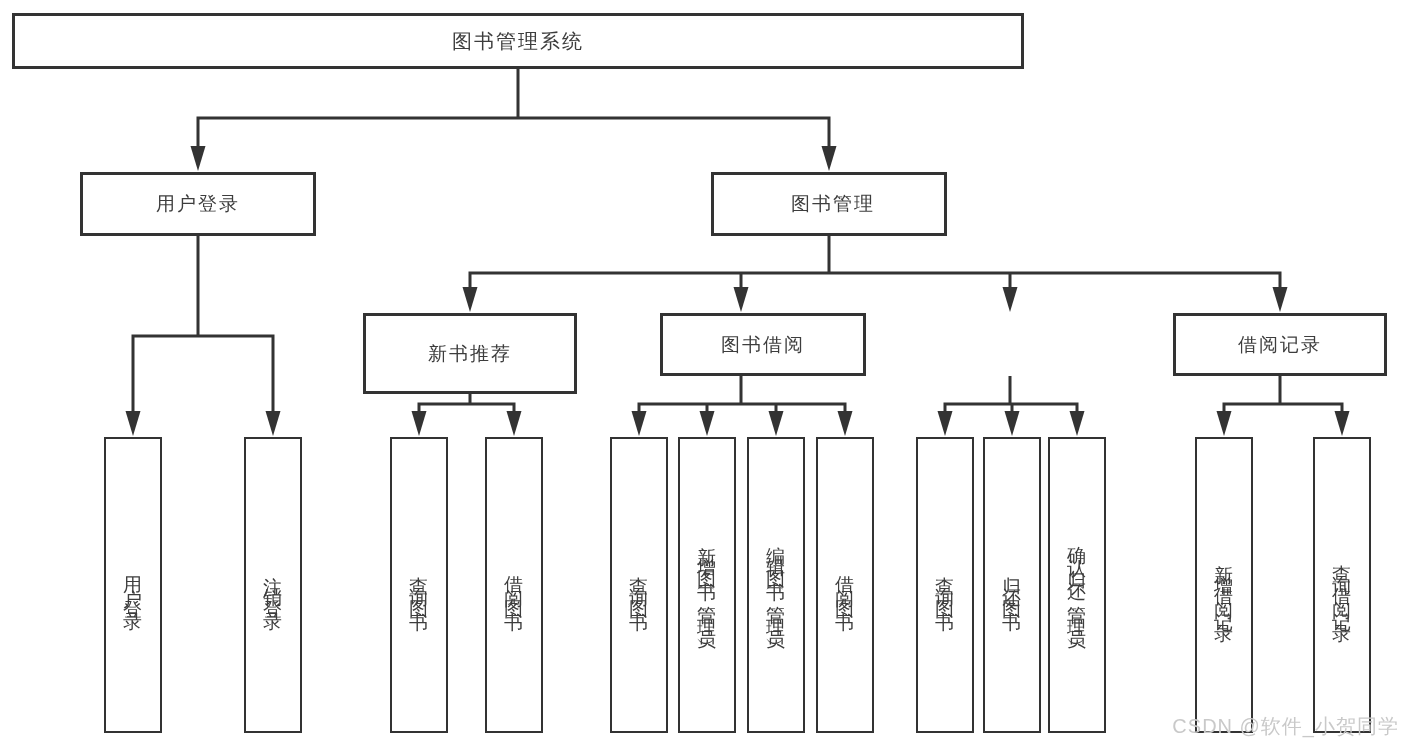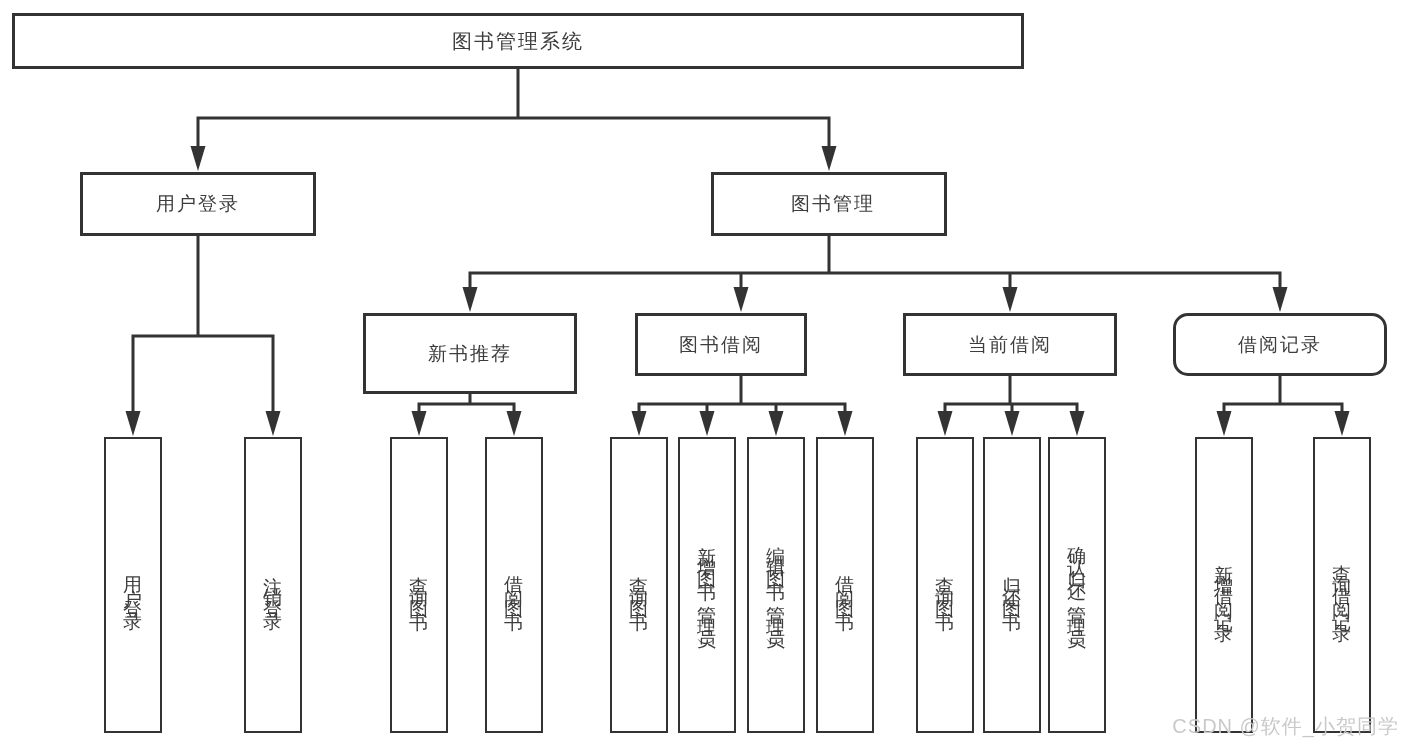--- a/index.html
+++ b/index.html
@@ -60,27 +60,24 @@
   <div class="box" style="left:80px; top:172px; width:236px; height:64px;">
     <span class="hlabel">用户登录</span>
   </div>
   <div class="box" style="left:711px; top:172px; width:236px; height:64px;padding-left:8px;">
     <span class="hlabel">图书管理</span>
   </div>
 
   <div class="box" style="left:363px; top:313px; width:214px; height:81px;">
     <span class="hlabel">新书推荐</span>
   </div>
-  <div class="box" style="left:635px; top:313px; width:172px; height:63px;align-items:center;">
+  <div class="box" style="left:660px; top:313px; width:206px; height:63px;align-items:center;">
     <span class="hlabel">图书借阅</span>
   </div>
-  <div class="box" style="left:903px; top:313px; width:214px; height:63px;">
-    <span class="hlabel">当前借阅</span>
-  </div>
-  <div class="box" style="left:1173px; top:313px; width:214px; height:63px;border-radius:15px;">
+  <div class="box" style="left:1173px; top:313px; width:214px; height:63px;">
     <span class="hlabel">借阅记录</span>
   </div>
 
   <div class="box leaf" style="left:104px; top:437px; width:58px; height:296px;">
     <span class="vtext">用户登录</span>
   </div>
   <div class="box leaf" style="left:244px; top:437px; width:58px; height:296px;">
     <span class="vtext">注销登录</span>
   </div>
 

